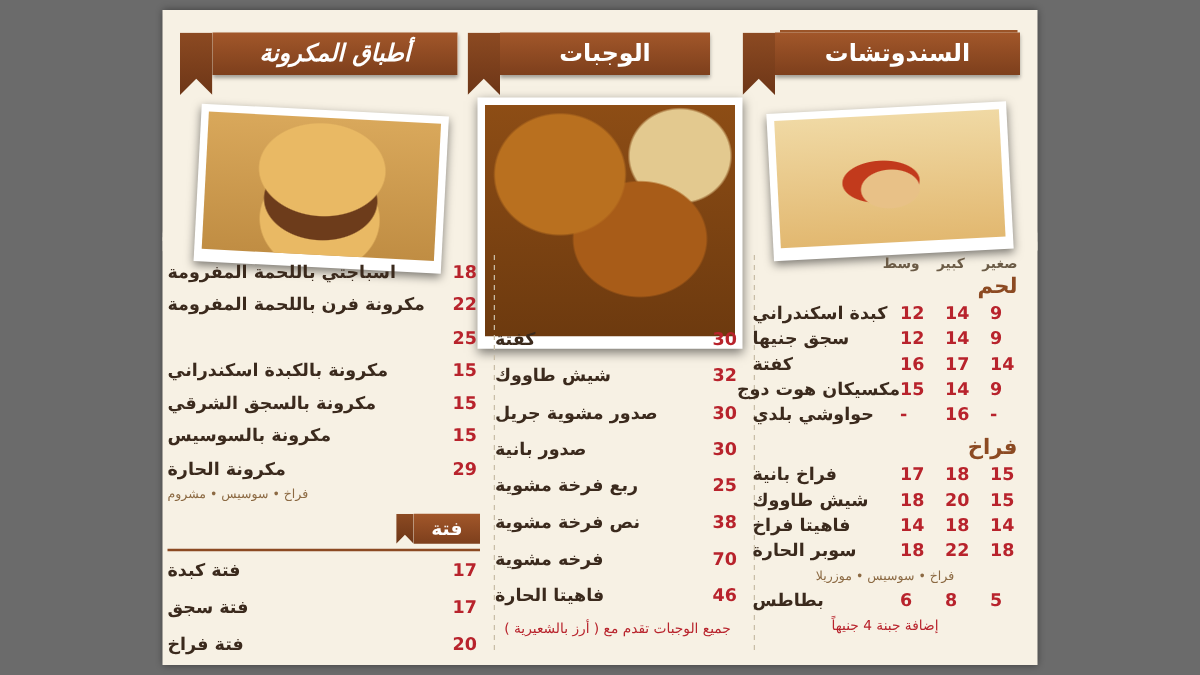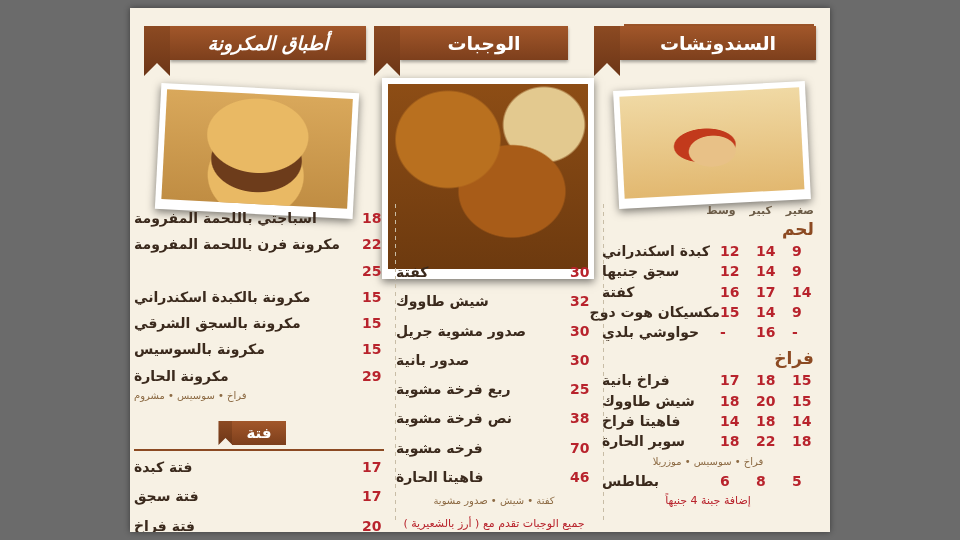--- a/index.html
+++ b/index.html
@@ -292,21 +292,20 @@
     </div>
     <div class="row" style="margin-top:9px">
       <span class="price">70</span>
       <span class="name">فرخه مشوية</span>
     </div>
     <div class="row" style="margin-top:9px">
       <span class="price">46</span>
       <span class="name">فاهيتا الحارة</span>
     </div>
 
-    <div class="note" style="margin-top:6px">كفتة • شيش • صدور مشوية</div>
     <div class="note red" style="margin-top:8px">جميع الوجبات تقدم مع ( أرز بالشعيرية )</div>
 
   </div>
 
   <div class="col pad" id="colL" style="padding-top:4px">
     <div class="row">
       <span class="price">18</span>
       <span class="name">اسباجتي باللحمة المفرومة</span>
     </div>
     <div class="row" style="margin-top:6px">
@@ -328,21 +327,21 @@
       <span class="price">15</span>
       <span class="name">مكرونة بالسوسيس</span>
     </div>
     <div class="row" style="margin-top:6px">
       <span class="price">29</span>
       <span class="name">مكرونة الحارة</span>
     </div>
 
     <div class="note" style="text-align:left;padding-right:40px">فراخ • سوسيس • مشروم</div>
 
-    <div style="text-align:center;margin-top:18px">
+    <div style="text-align:right;margin-top:8px">
       <span class="smallribbon">فتة</span>
     </div>
     <div class="sect-line" style="margin-top:4px"></div>
 
     <div class="row" style="margin-top:6px">
       <span class="price">17</span>
       <span class="name">فتة كبدة</span>
     </div>
     <div class="row" style="margin-top:9px">
       <span class="price">17</span>

